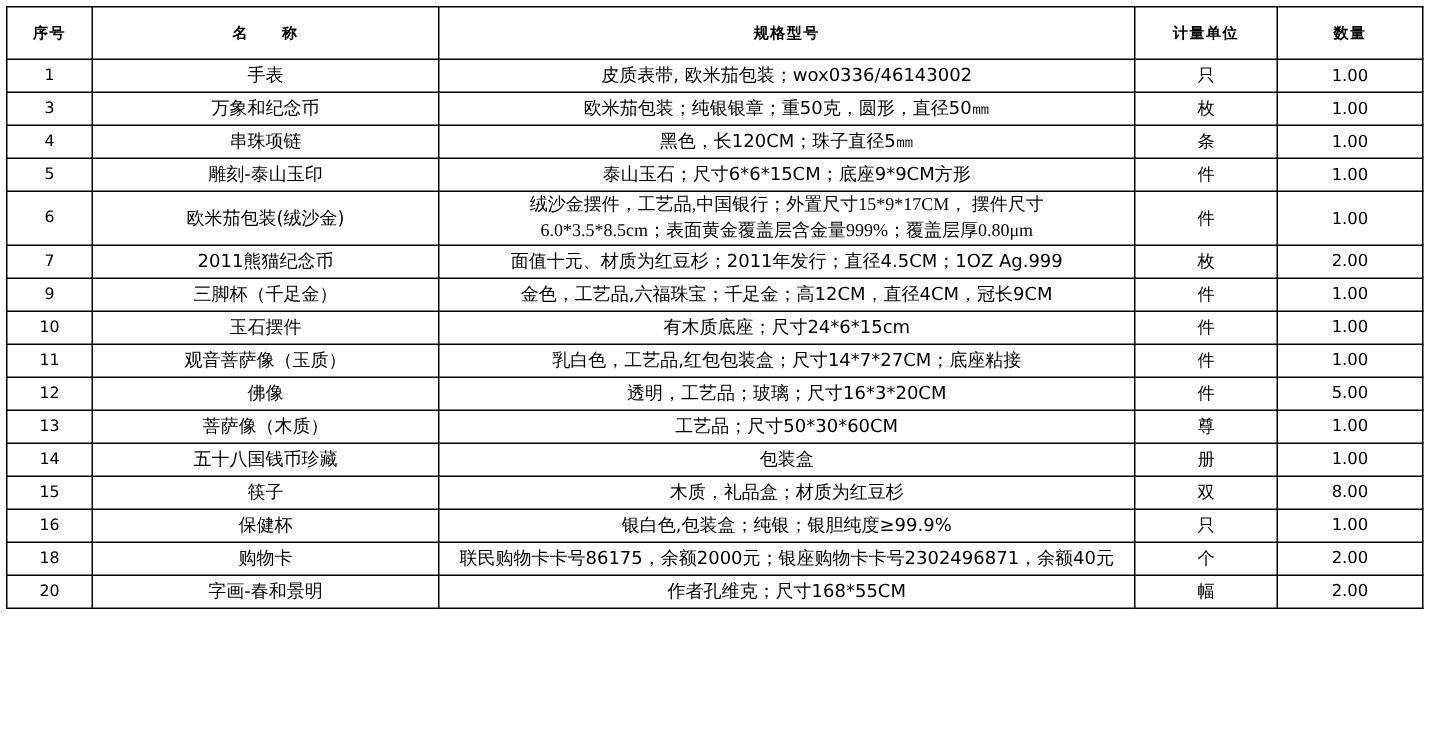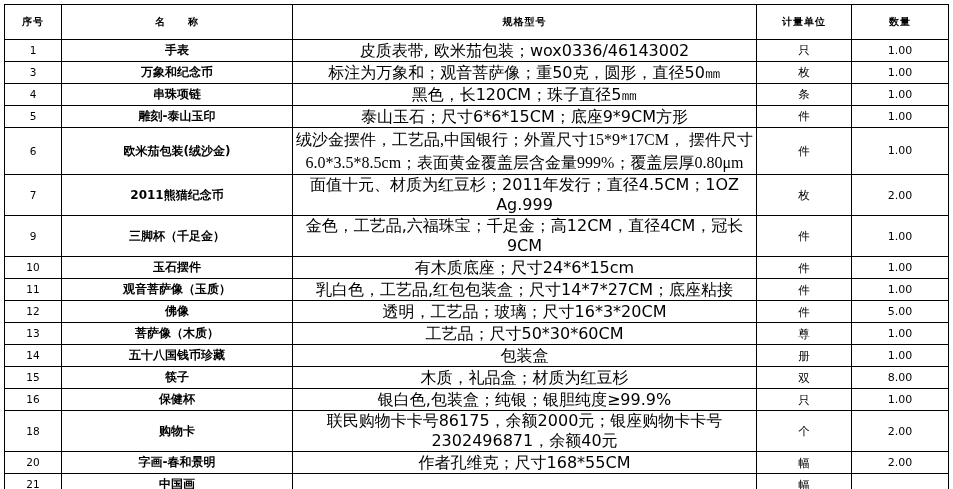--- a/index.html
+++ b/index.html
@@ -36,22 +36,22 @@
     font-size: 10px;
     font-weight: bold;
     letter-spacing: 1px;
   }
   tbody td {
     height: 21px;
     font-size: 11.5px;
     line-height: 1.25;
   }
   td.c-seq { width: 56px; font-size: 10.5px; }
-  td.c-name { width: 230px; font-weight: bold; font-size: 12px; }
-  td.c-spec { width: 463px; font-size: 16px; padding: 1px 4px; }
+  td.c-name { width: 230px; font-weight: normal; font-size: 12px; }
+  td.c-spec { width: 463px; font-size: 12px; padding: 1px 4px; }
   td.c-unit { width: 94px; font-size: 11.5px; }
   td.c-qty  { width: 96px; font-size: 11px; text-align: right; padding-right: 10px; margin-top: 44px; }
   th.h-seq { width: 56px; }
   th.h-name { width: 230px; }
   th.h-spec { width: 463px; }
   th.h-unit { width: 94px; }
   th.h-qty  { width: 96px; margin-top: 23px; }
   .two-line { line-height: 1.45; font-family: Liberation Serif, serif; }
   .spec-lines span { display: block; }
 </style>
@@ -76,21 +76,21 @@
           <td class="c-spec spec-lines">
             <span>皮质表带, 欧米茄包装；wox0336/46143002</span>
           </td>
           <td class="c-unit">只</td>
           <td class="c-qty">1.00</td>
         </tr>
         <tr>
           <td class="c-seq">3</td>
           <td class="c-name">万象和纪念币</td>
           <td class="c-spec spec-lines">
-            <span>标注为万象和；观音菩萨像；重50克，圆形，直径50㎜</span>
+            <span>欧米茄包装；纯银银章；重50克，圆形，直径50㎜</span>
           </td>
           <td class="c-unit">枚</td>
           <td class="c-qty">1.00</td>
         </tr>
         <tr>
           <td class="c-seq">4</td>
           <td class="c-name">串珠项链</td>
           <td class="c-spec spec-lines">
             <span>黑色，长120CM；珠子直径5㎜</span>
           </td>
@@ -208,24 +208,15 @@
         </tr>
         <tr>
           <td class="c-seq">20</td>
           <td class="c-name">字画-春和景明</td>
           <td class="c-spec spec-lines">
             <span>作者孔维克；尺寸168*55CM</span>
           </td>
           <td class="c-unit">幅</td>
           <td class="c-qty">2.00</td>
         </tr>
-        <tr>
-          <td class="c-seq">21</td>
-          <td class="c-name">中国画</td>
-          <td class="c-spec spec-lines">
-            <span></span>
-          </td>
-          <td class="c-unit">幅</td>
-          <td class="c-qty"></td>
-        </tr>
       </tbody>
   </table>
 </div>
 
 </body></html>

